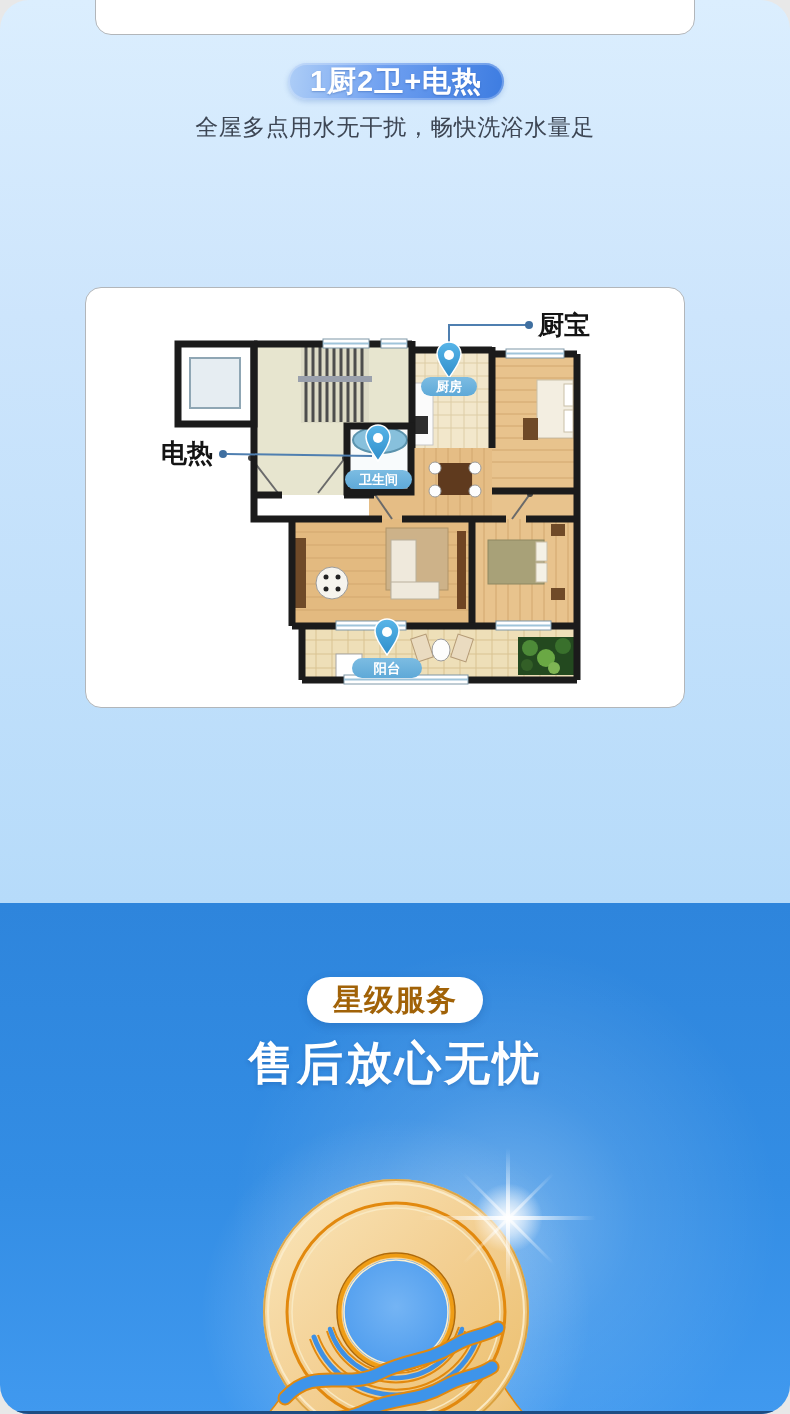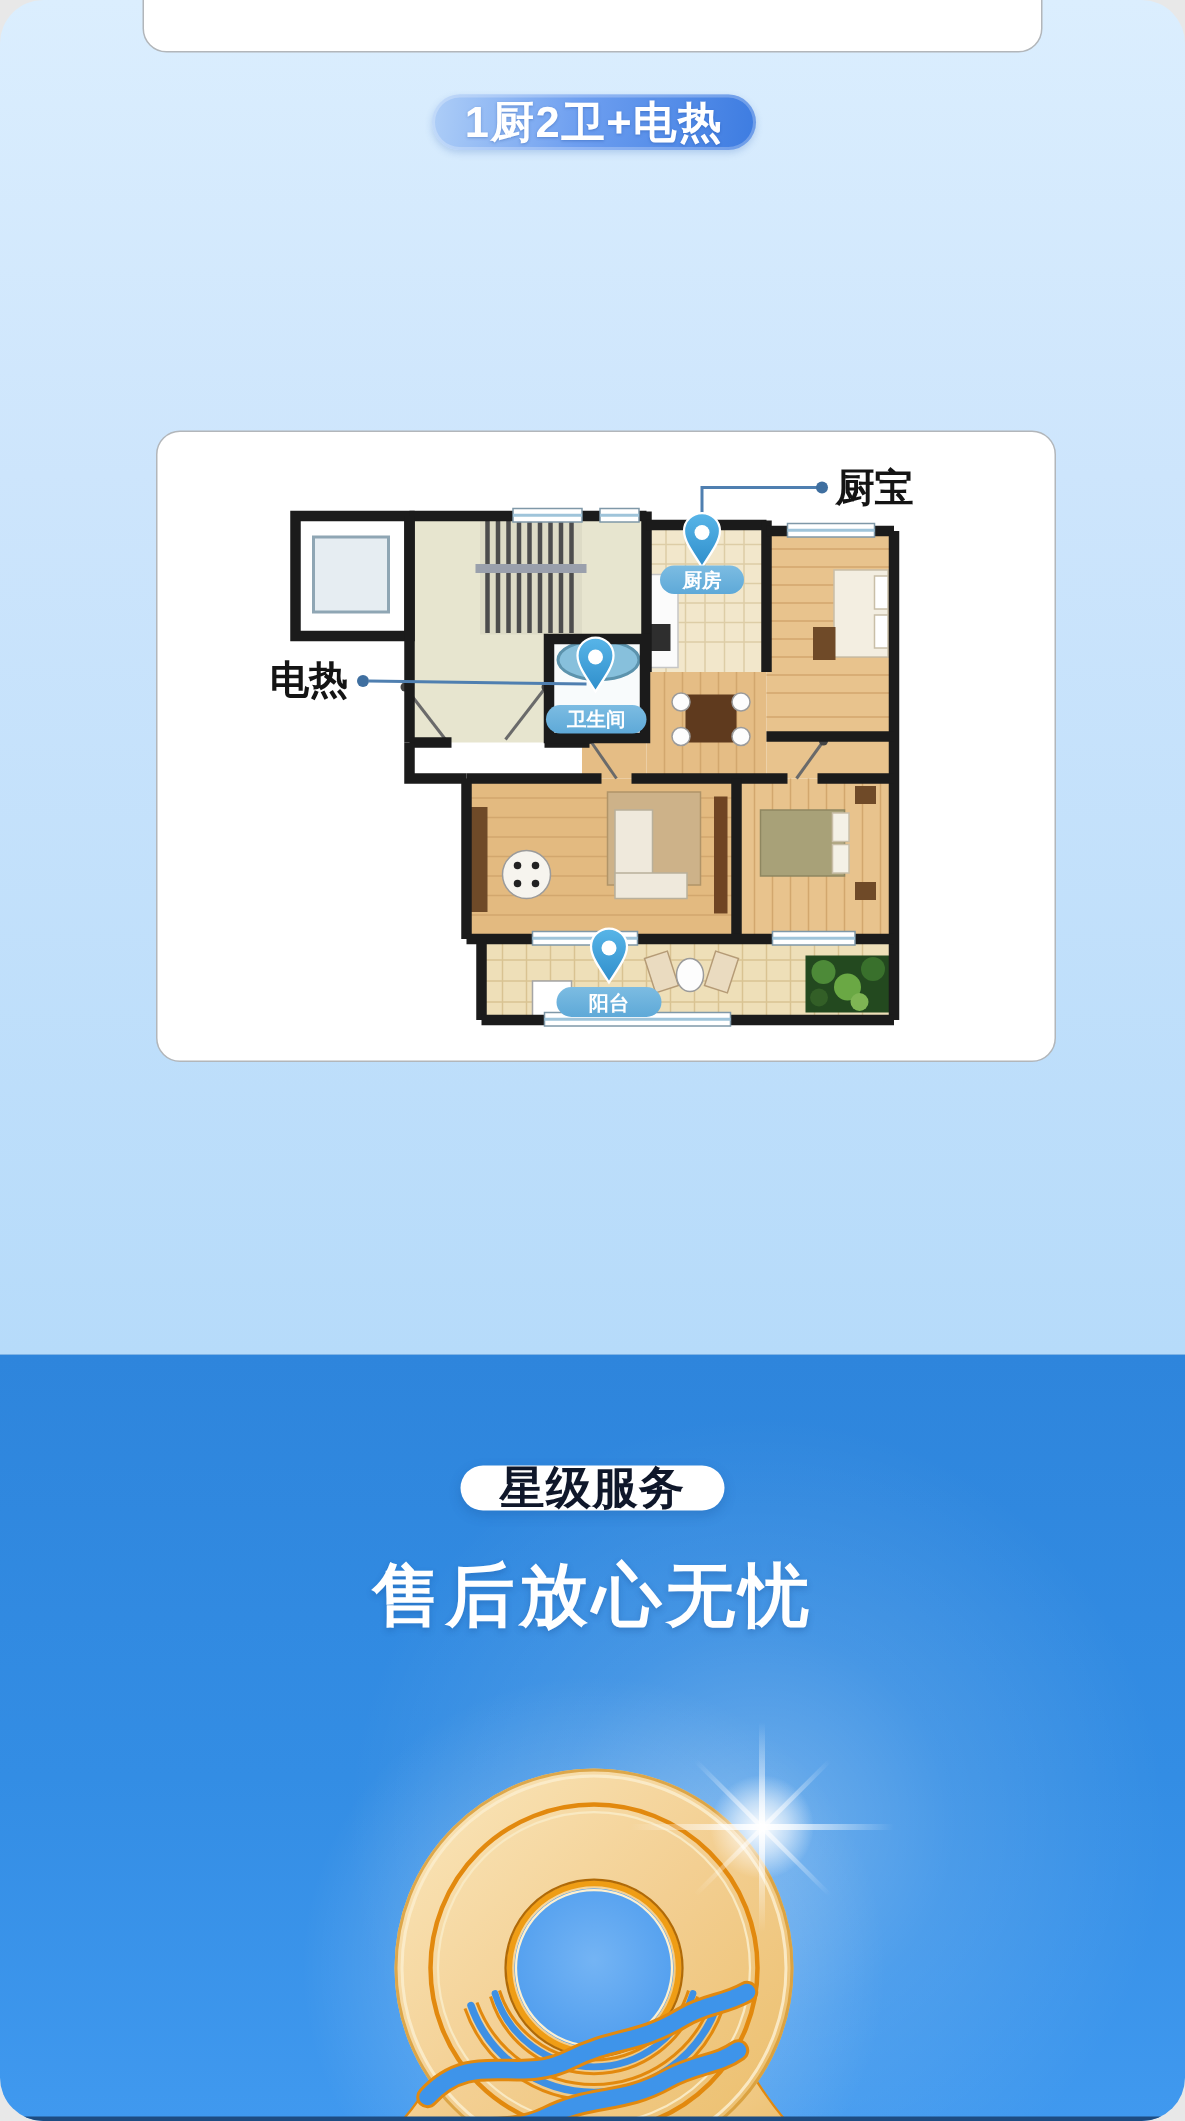--- a/index.html
+++ b/index.html
@@ -23,34 +23,34 @@
   .badge-2 { left:293px; top:752px; width:202px; }
 
   .subtitle { position:absolute; left:0; width:790px; text-align:center;
     font-size:23px; color:#3d4654; letter-spacing:0.5px; }
   .subtitle-1 { top:112px; }
   .subtitle-2 { top:801px; }
 
   .heading-1 { position:absolute; left:0; top:221px; width:790px; text-align:center;
     font-size:38px; font-weight:bold; color:#2e4a70; letter-spacing:1px; }
 
-  .plan-card { position:absolute; left:104px; top:287px; width:600px; height:421px;
+  .plan-card { position:absolute; left:85px; top:287px; width:600px; height:421px;
     background:#ffffff; border:1px solid #b2b6ba; border-radius:16px; overflow:hidden; }
   .plan-card svg { display:block; width:600px; height:421px; }
   svg text { font-family:"Liberation Sans", sans-serif; }
 
   
   .section-blue { position:absolute; left:0; top:903px; width:790px; height:511px;
     background:
       radial-gradient(circle at 505px 315px, rgba(255,255,255,0.30) 0%, rgba(255,255,255,0.10) 22%, rgba(255,255,255,0) 46%),
       linear-gradient(180deg,#2e85dc 0%, #338de4 55%, #4099ef 100%); }
 
-  .badge-service { position:absolute; left:307px; top:74px; width:176px; height:30px;
+  .badge-service { position:absolute; left:307px; top:74px; width:176px; height:46px;
     background:#ffffff; border-radius:23px; display:flex; align-items:center; justify-content:center;
-    color:#0f172a; font-size:30px; font-weight:bold; letter-spacing:1px;
+    color:#a16207; font-size:30px; font-weight:bold; letter-spacing:1px;
     box-shadow:0 3px 8px rgba(20,70,140,0.25); }
 
   .heading-2 { position:absolute; left:0; top:130px; width:790px; text-align:center;
     color:#ffffff; font-size:46px; font-weight:bold; letter-spacing:3px;
     text-shadow:0 2px 4px rgba(20,70,140,0.3); }
 
   .gold-eight { position:absolute; left:0; top:0; width:790px; height:511px; }
 
   .flare { position:absolute; left:420px; top:227px; width:176px; height:176px; pointer-events:none; }
   .flare .core { position:absolute; left:50%; top:50%; width:70px; height:70px; margin:-35px 0 0 -35px;
@@ -71,20 +71,21 @@
 <body>
 
 <div class="page">
 
   <div class="section-light">
 
     <div class="top-card"></div>
 
     <div class="pill-badge badge-1">1厨2卫+电热</div>
 
+    <div class="subtitle subtitle-1">全屋多点用水无干扰，畅快洗浴水量足</div>
 
 
     <div class="plan-card">
       <svg viewBox="0 0 600 421">
         <defs>
           <linearGradient id="pinGrad" x1="0" y1="0" x2="0" y2="1">
             <stop offset="0" stop-color="#58b5e8"></stop>
               <stop offset="1" stop-color="#2f8ecb"></stop>
           </linearGradient>
           <linearGradient id="labelGrad" x1="0" y1="0" x2="0" y2="1">

